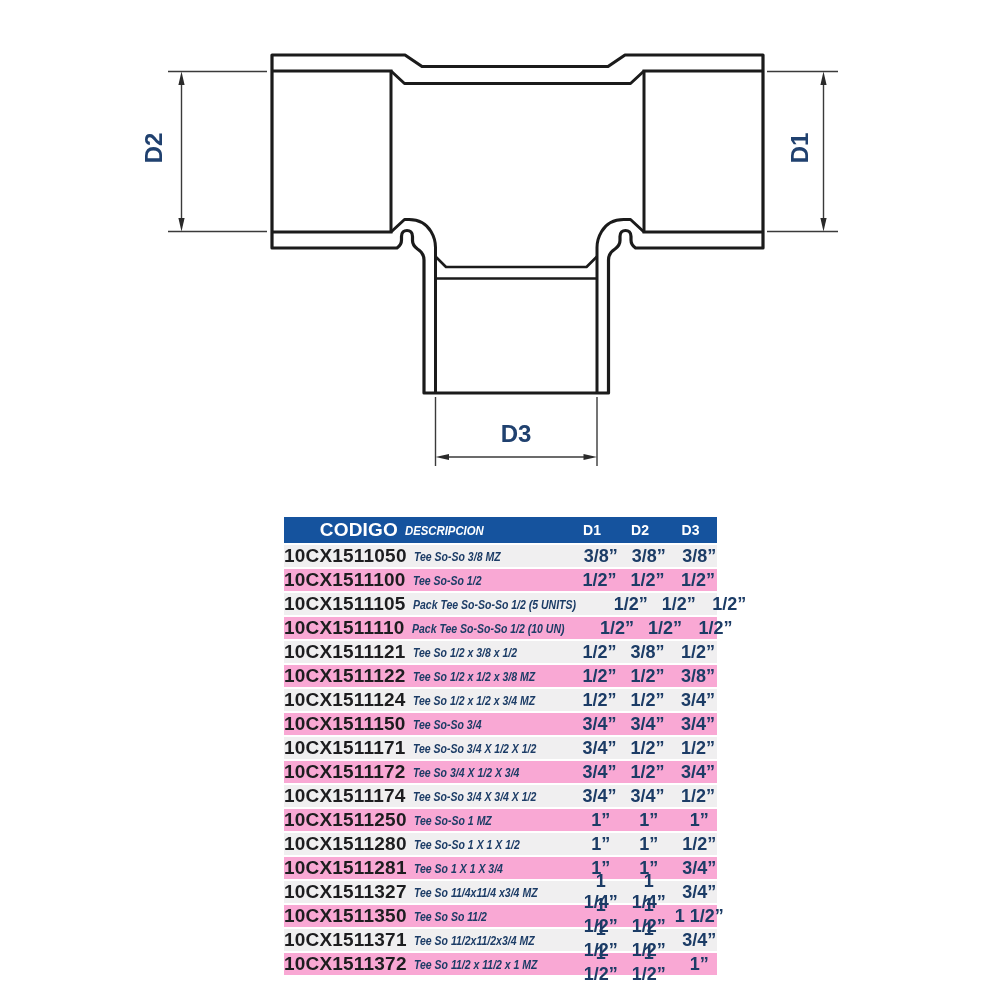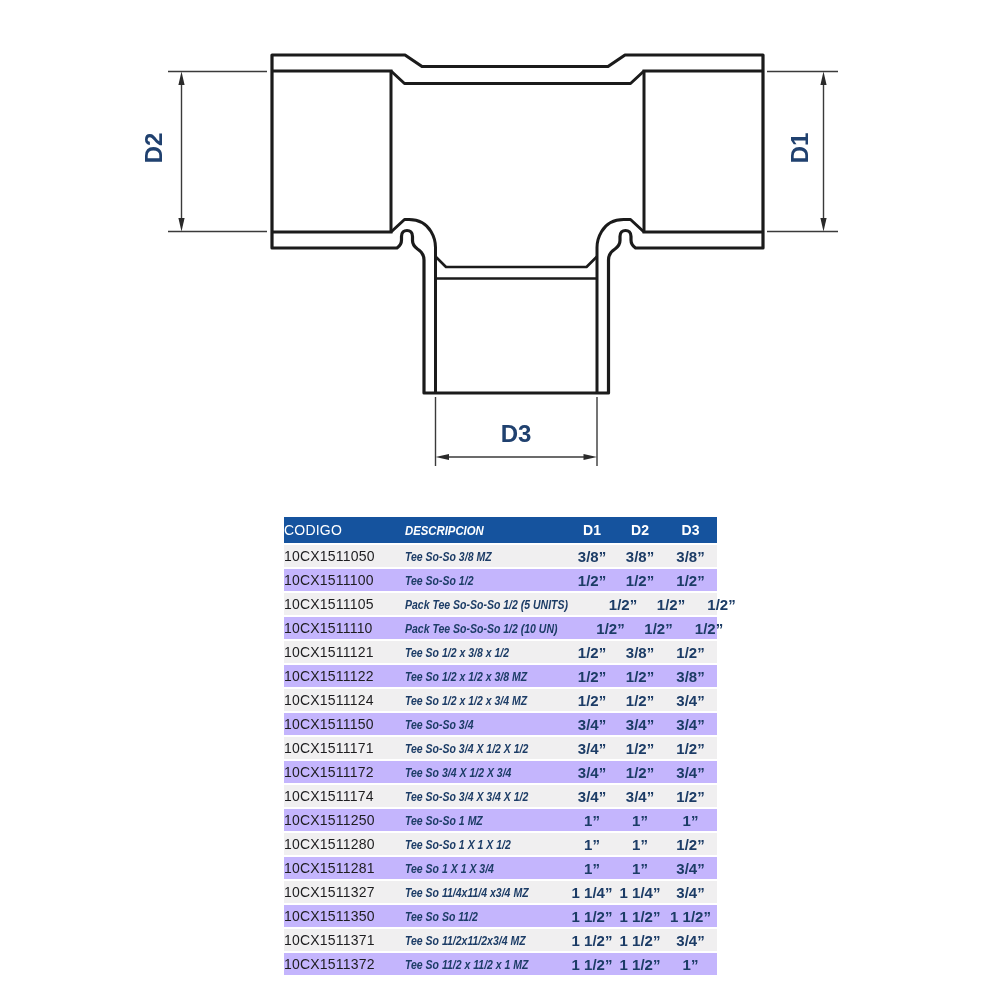--- a/index.html
+++ b/index.html
@@ -10,28 +10,28 @@
   .diagram{position:absolute;left:0;top:0;}
   .dim-label{font-family:"Liberation Sans", sans-serif;font-weight:bold;font-size:24px;fill:#20416F;}
   
   .spec-table{position:absolute;left:284px;top:517px;width:433px;}
   .thead{
     display:flex;align-items:center;height:26px;background:#15539E;color:#ffffff;
     font-weight:bold;font-size:13.5px;margin-bottom:2px;
   }
   .trow{display:flex;align-items:center;height:22px;margin-bottom:2px;}
   .trow.light{background:#F0EFF0;}
-  .trow.dark{background:#c4b5fd;}
-  .c-code{flex:0 0 114px;text-align:left;font-weight:normal;font-size:14px;color:#1D1D1F;letter-spacing:.2px;}
+  .trow.dark{background:#f9a8d4;}
+  .c-code{flex:0 0 114px;text-align:right;font-weight:bold;font-size:19px;color:#1D1D1F;letter-spacing:.2px;}
   .thead .c-code{color:#ffffff;}
   .c-descwrap{flex:0 0 170px;overflow:visible;white-space:nowrap;padding-left:7px;box-sizing:border-box;font-style:italic;}
   .c-desc{display:inline-block;transform:scaleX(.84);transform-origin:0 50%;
           font-weight:bold;font-size:12.5px;color:#1C3C66;white-space:nowrap;}
   .thead .c-desc{color:#ffffff;font-size:13.5px;}
-  .c-val{flex:0 0 48px;text-align:center;font-weight:bold;font-size:15px;color:#1C3C66;}
+  .c-val{flex:0 0 48px;text-align:center;font-weight:bold;font-size:18px;color:#1C3C66;}
   .c-d3{flex:0 0 53px;}
   .thead .c-val{color:#ffffff;font-size:14px;}
 </style>
 </head>
 <body>
 
 <div class="stage">
 
   <svg class="diagram" width="1000" height="505" viewBox="0 0 1000 505" xmlns="http://www.w3.org/2000/svg">
 

